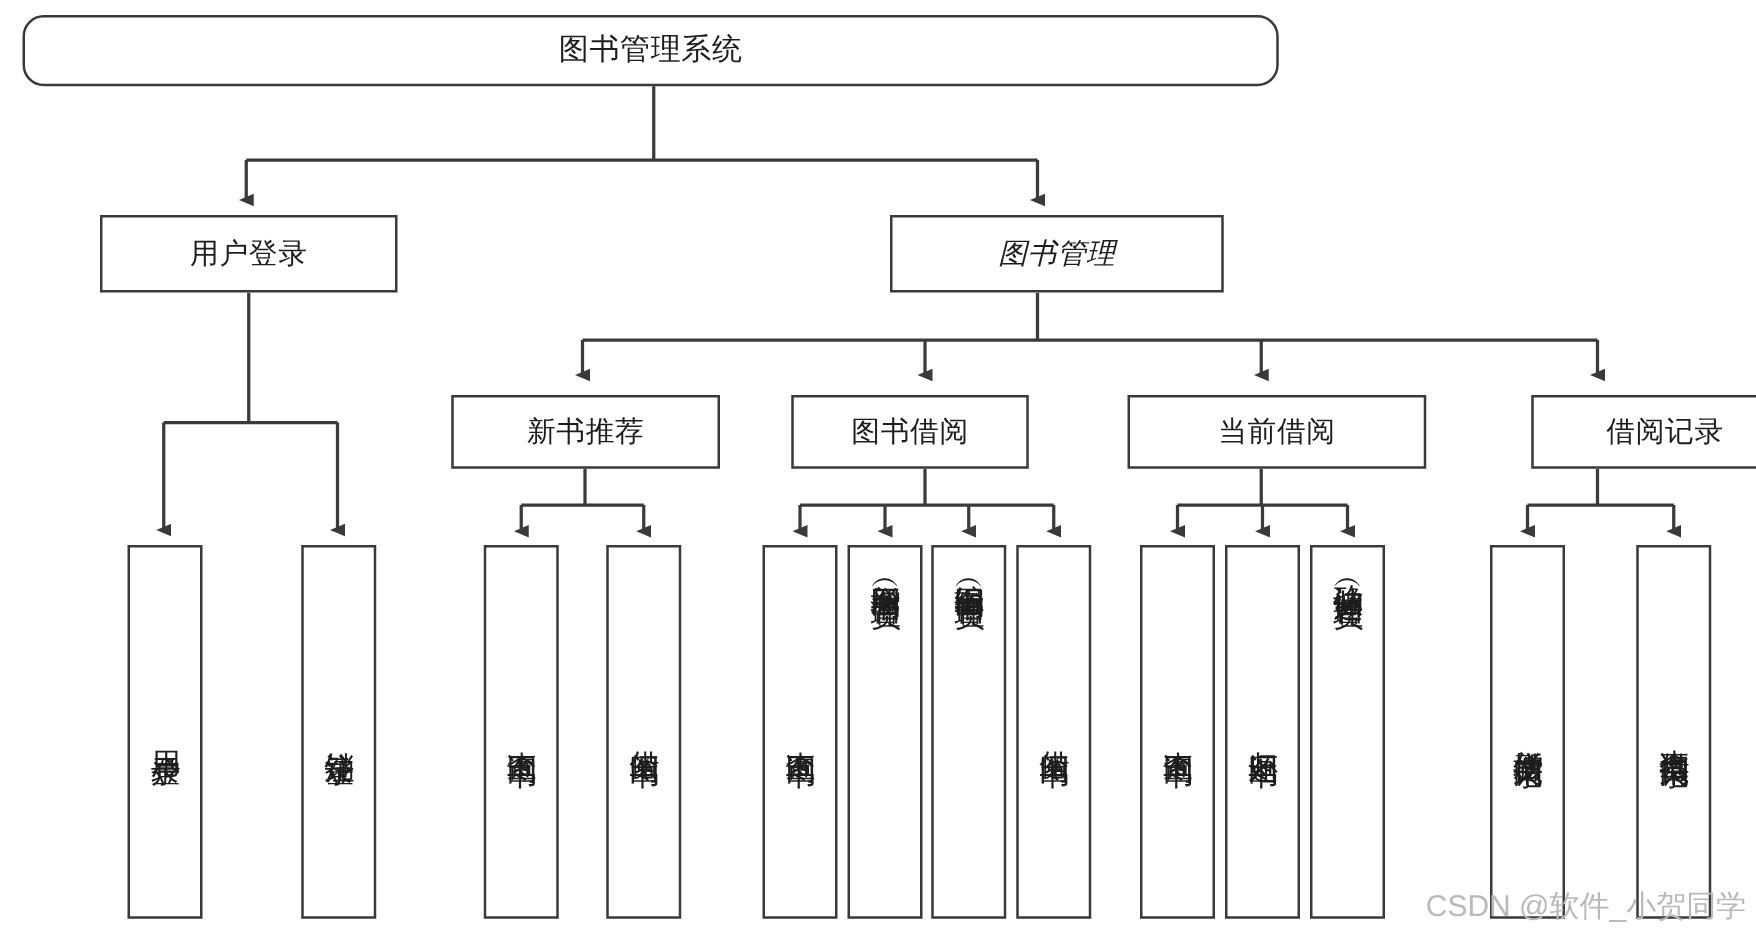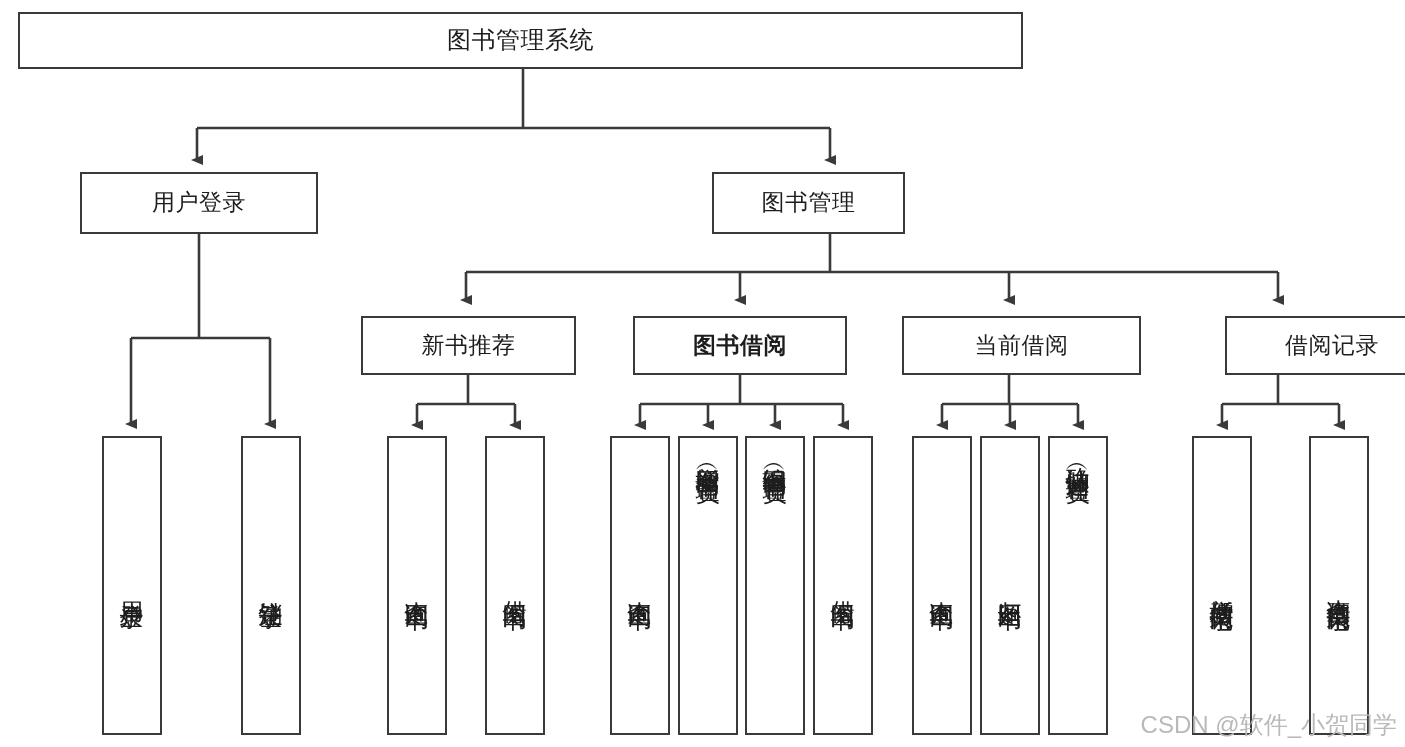--- a/index.html
+++ b/index.html
@@ -126,37 +126,37 @@
       <path d="M1010,404 L1010,425" marker-end="url(#arrow)"></path>
       <path d="M1078,404 L1078,425" marker-end="url(#arrow)"></path>
 
       <path d="M1278,375 L1278,404"></path>
       <path d="M1222,404 L1339,404"></path>
       <path d="M1222,404 L1222,425" marker-end="url(#arrow)"></path>
       <path d="M1339,404 L1339,425" marker-end="url(#arrow)"></path>
     </g>
   </svg>
 
-  <div class="node h root" style="left:18px; top:12px; width:1005px; height:57px;">
+  <div class="node h root" style="left:18px; top:12px; width:1005px; height:57px;border-radius:17px;">
     <span class="lbl">图书管理系统</span>
   </div>
 
   <div class="node h" style="left:80px; top:172px; width:238px; height:62px;">
     <span class="lbl">用户登录</span>
   </div>
 
-  <div class="node h" style="left:712px; top:172px; width:193px; height:62px;">
+  <div class="node h" style="left:712px; top:172px; width:267px; height:62px;font-style:italic;">
     <span class="lbl">图书管理</span>
   </div>
 
   <div class="node h" style="left:361px; top:316px; width:215px; height:59px;">
     <span class="lbl">新书推荐</span>
   </div>
 
-  <div class="node h" style="left:633px; top:316px; width:214px; height:59px;font-weight:bold;">
+  <div class="node h" style="left:633px; top:316px; width:190px; height:59px;">
     <span class="lbl">图书借阅</span>
   </div>
 
   <div class="node h" style="left:902px; top:316px; width:239px; height:59px;">
     <span class="lbl">当前借阅</span>
   </div>
 
   <div class="node h" style="left:1225px; top:316px; width:214px; height:59px;">
     <span class="lbl">借阅记录</span>
   </div>

